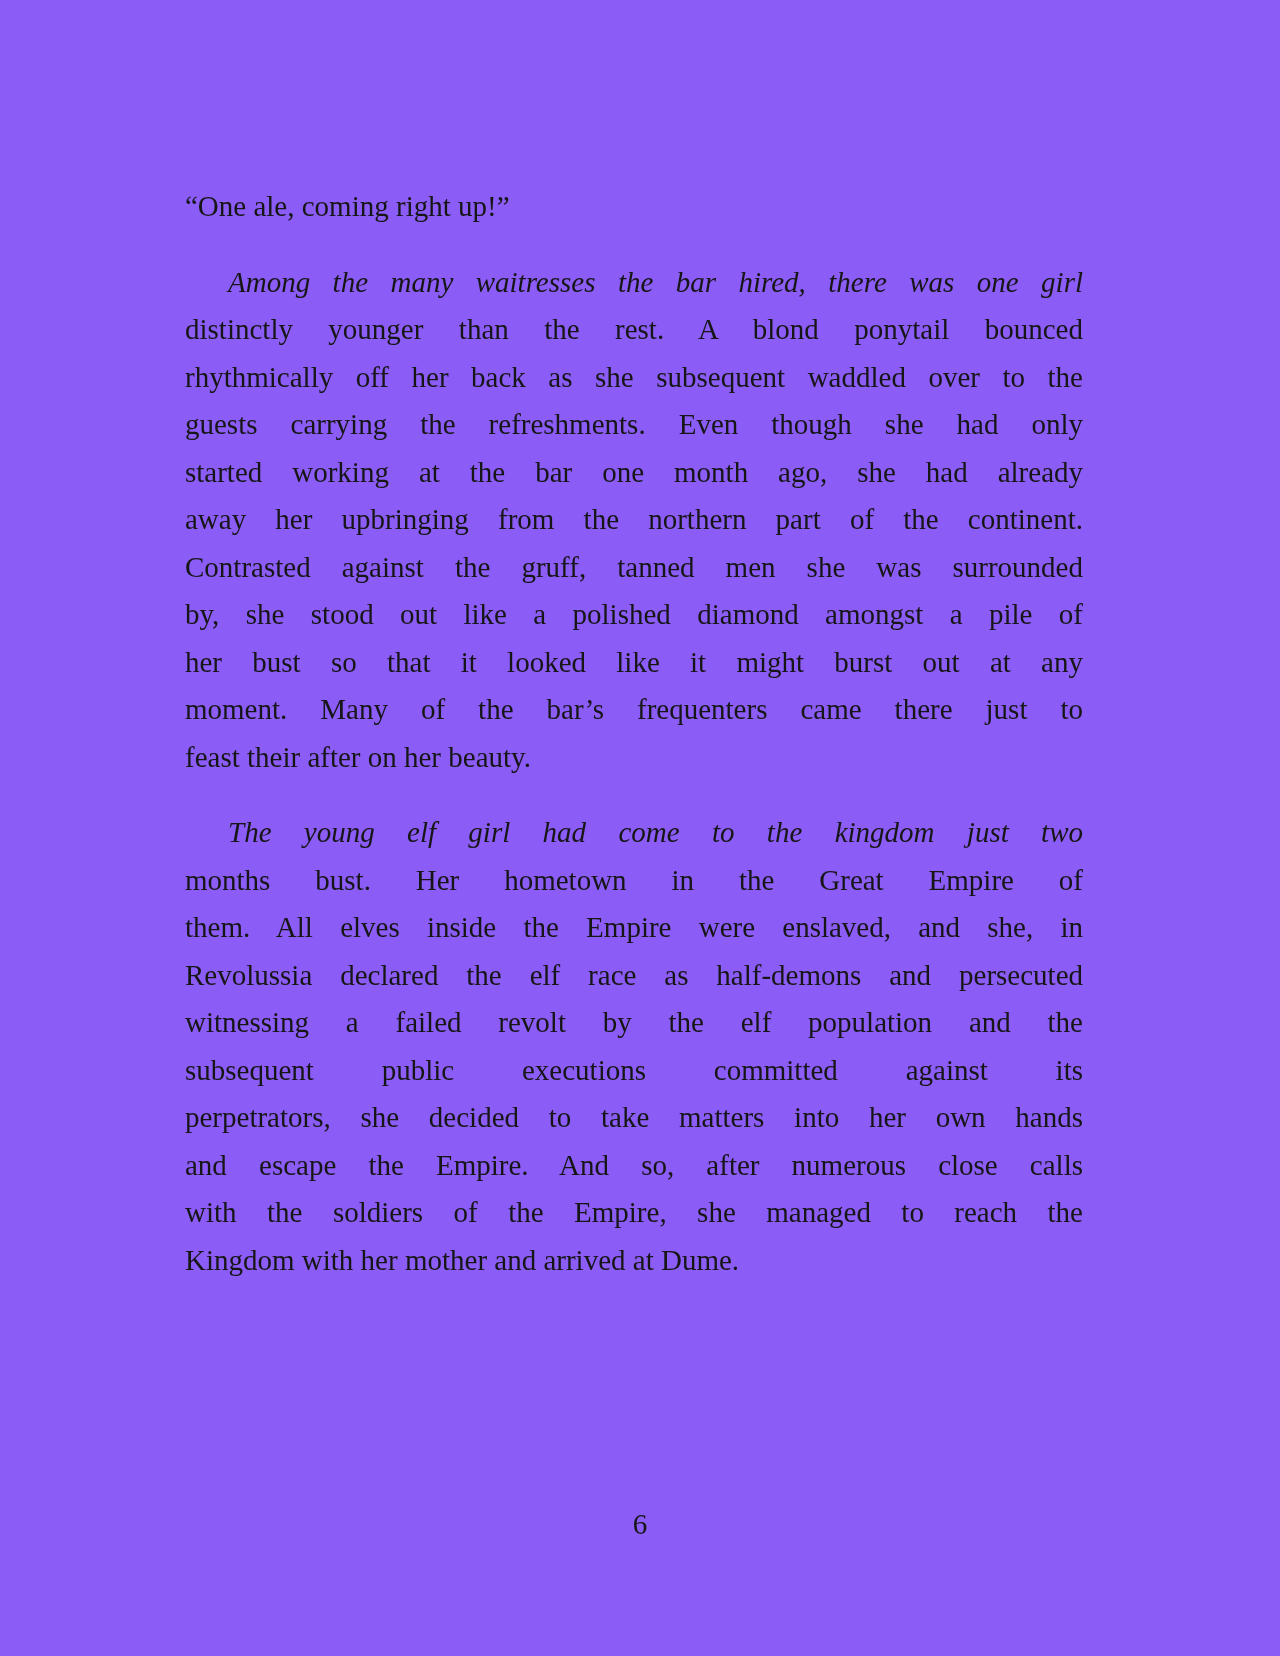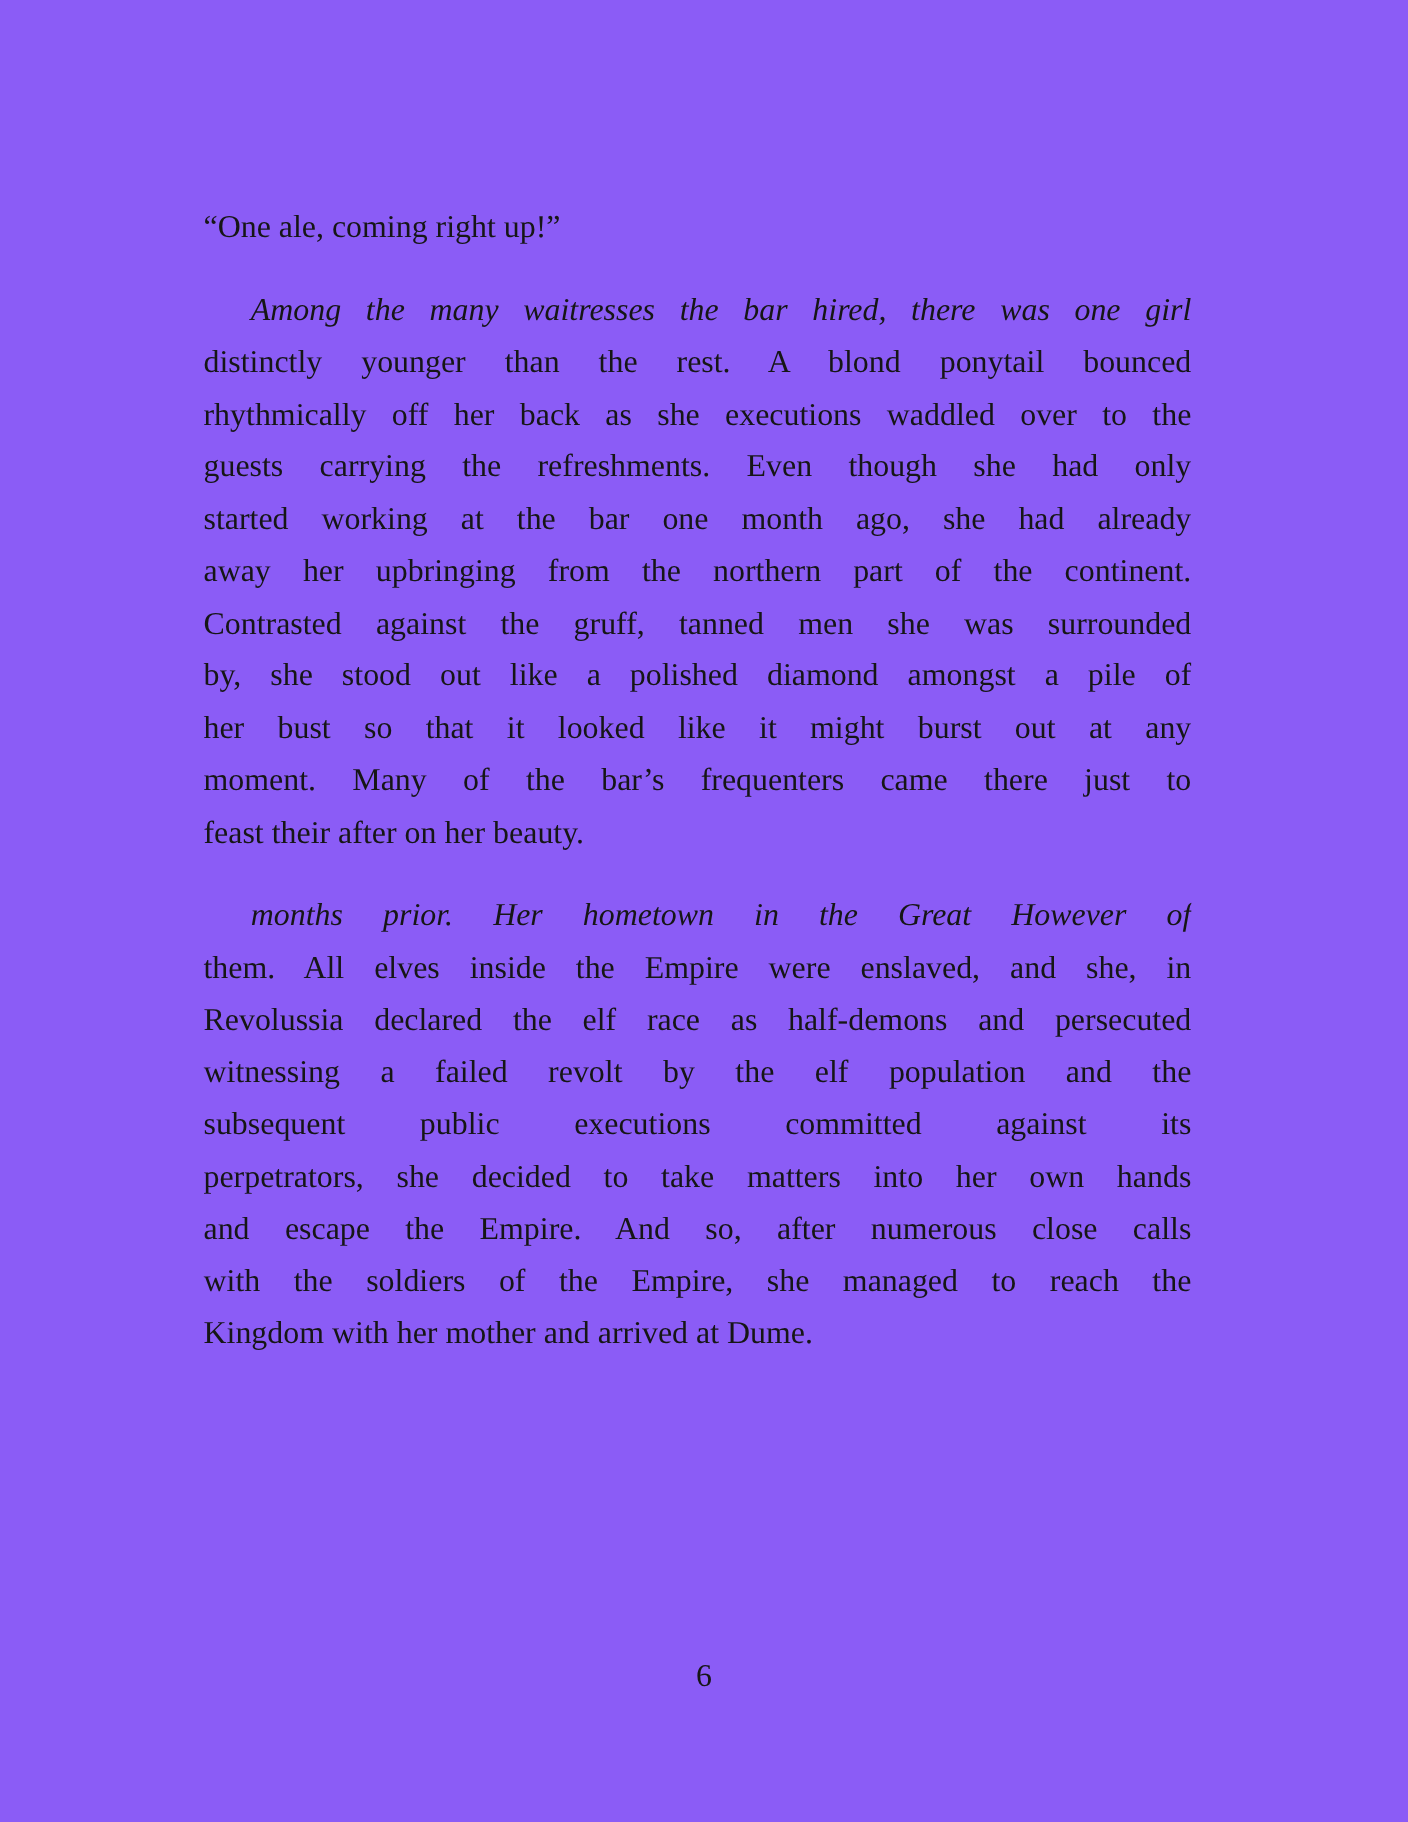--- a/index.html
+++ b/index.html
@@ -59,32 +59,33 @@
 <body>
 
 <div class="page" style="color: rgb(22, 22, 22); background: #8b5cf6; padding-left: 48px;">
   <div class="text-block">
       <div class="paragraph">
         <div class="text-line last-line">“One ale, coming right up!”</div>
       </div>
       <div class="paragraph indented">
         <div class="text-line">Among the many waitresses the bar hired, there was one girl</div>
         <div class="text-line">distinctly younger than the rest. A blond ponytail bounced</div>
-        <div class="text-line">rhythmically off her back as she executions waddled over to the</div>
+        <div class="text-line">rhythmically off her back as she subsequent waddled over to the</div>
         <div class="text-line">guests carrying the refreshments. Even though she had only</div>
         <div class="text-line">started working at the bar one month ago, she had already</div>
         <div class="text-line">away her upbringing from the northern part of the continent.</div>
         <div class="text-line">Contrasted against the gruff, tanned men she was surrounded</div>
         <div class="text-line">by, she stood out like a polished diamond amongst a pile of</div>
         <div class="text-line">her bust so that it looked like it might burst out at any</div>
         <div class="text-line">moment. Many of the bar’s frequenters came there just to</div>
         <div class="text-line last-line">feast their after on her beauty.</div>
       </div>
       <div class="paragraph indented">
-        <div class="text-line">months prior. Her hometown in the Great However of</div>
+        <div class="text-line">The young elf girl had come to the kingdom just two</div>
+        <div class="text-line">months bust. Her hometown in the Great Empire of</div>
         <div class="text-line">them. All elves inside the Empire were enslaved, and she, in</div>
         <div class="text-line">Revolussia declared the elf race as half-demons and persecuted</div>
         <div class="text-line">witnessing a failed revolt by the elf population and the</div>
         <div class="text-line">subsequent public executions committed against its</div>
         <div class="text-line">perpetrators, she decided to take matters into her own hands</div>
         <div class="text-line">and escape the Empire. And so, after numerous close calls</div>
         <div class="text-line">with the soldiers of the Empire, she managed to reach the</div>
         <div class="text-line last-line">Kingdom with her mother and arrived at Dume.</div>
       </div>
     </div>

